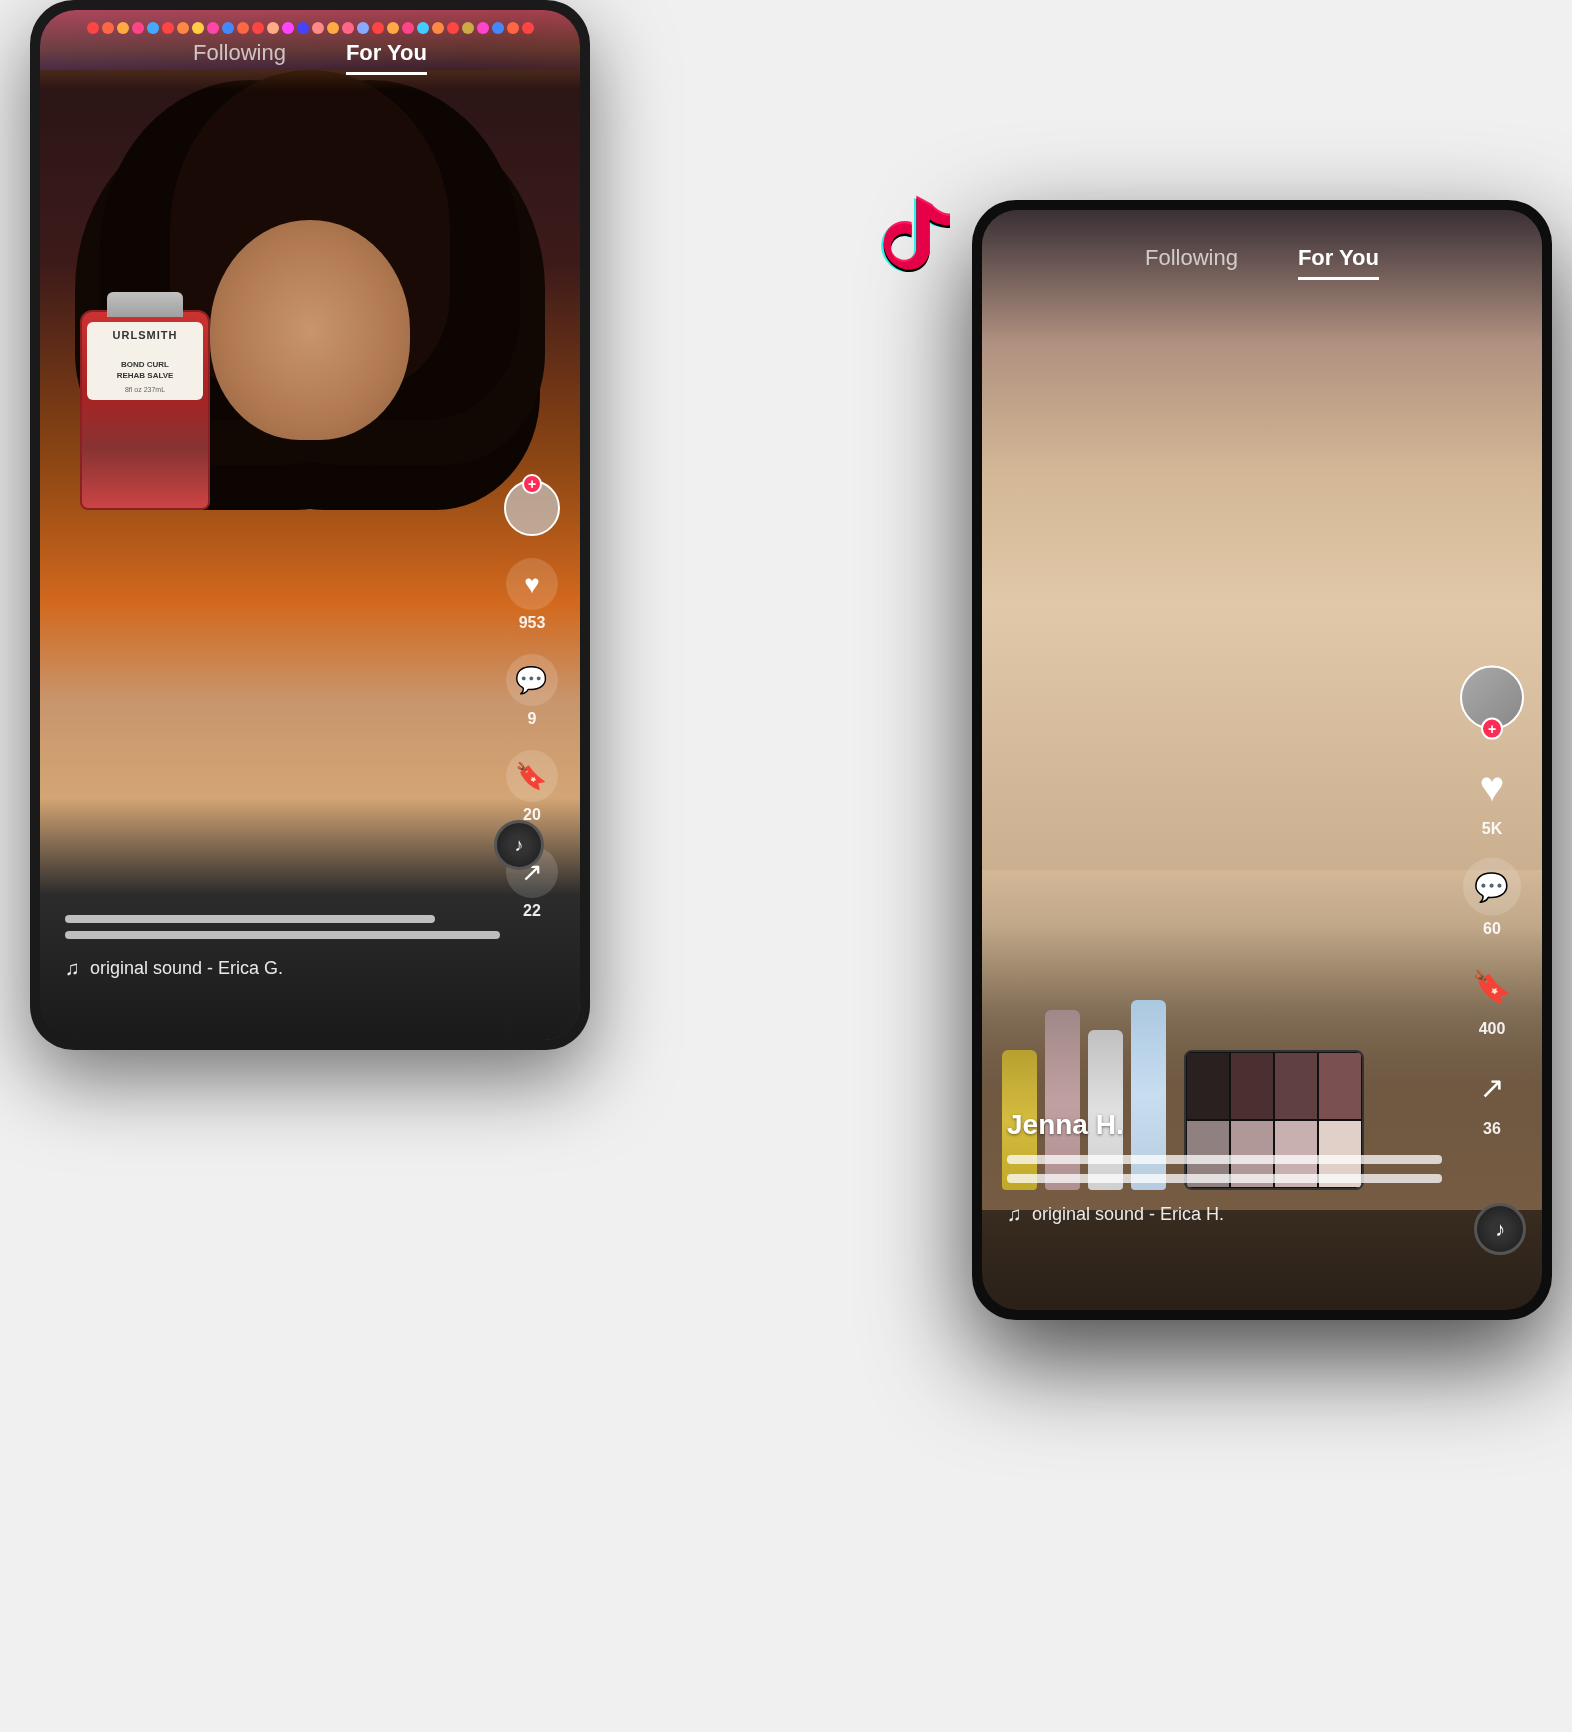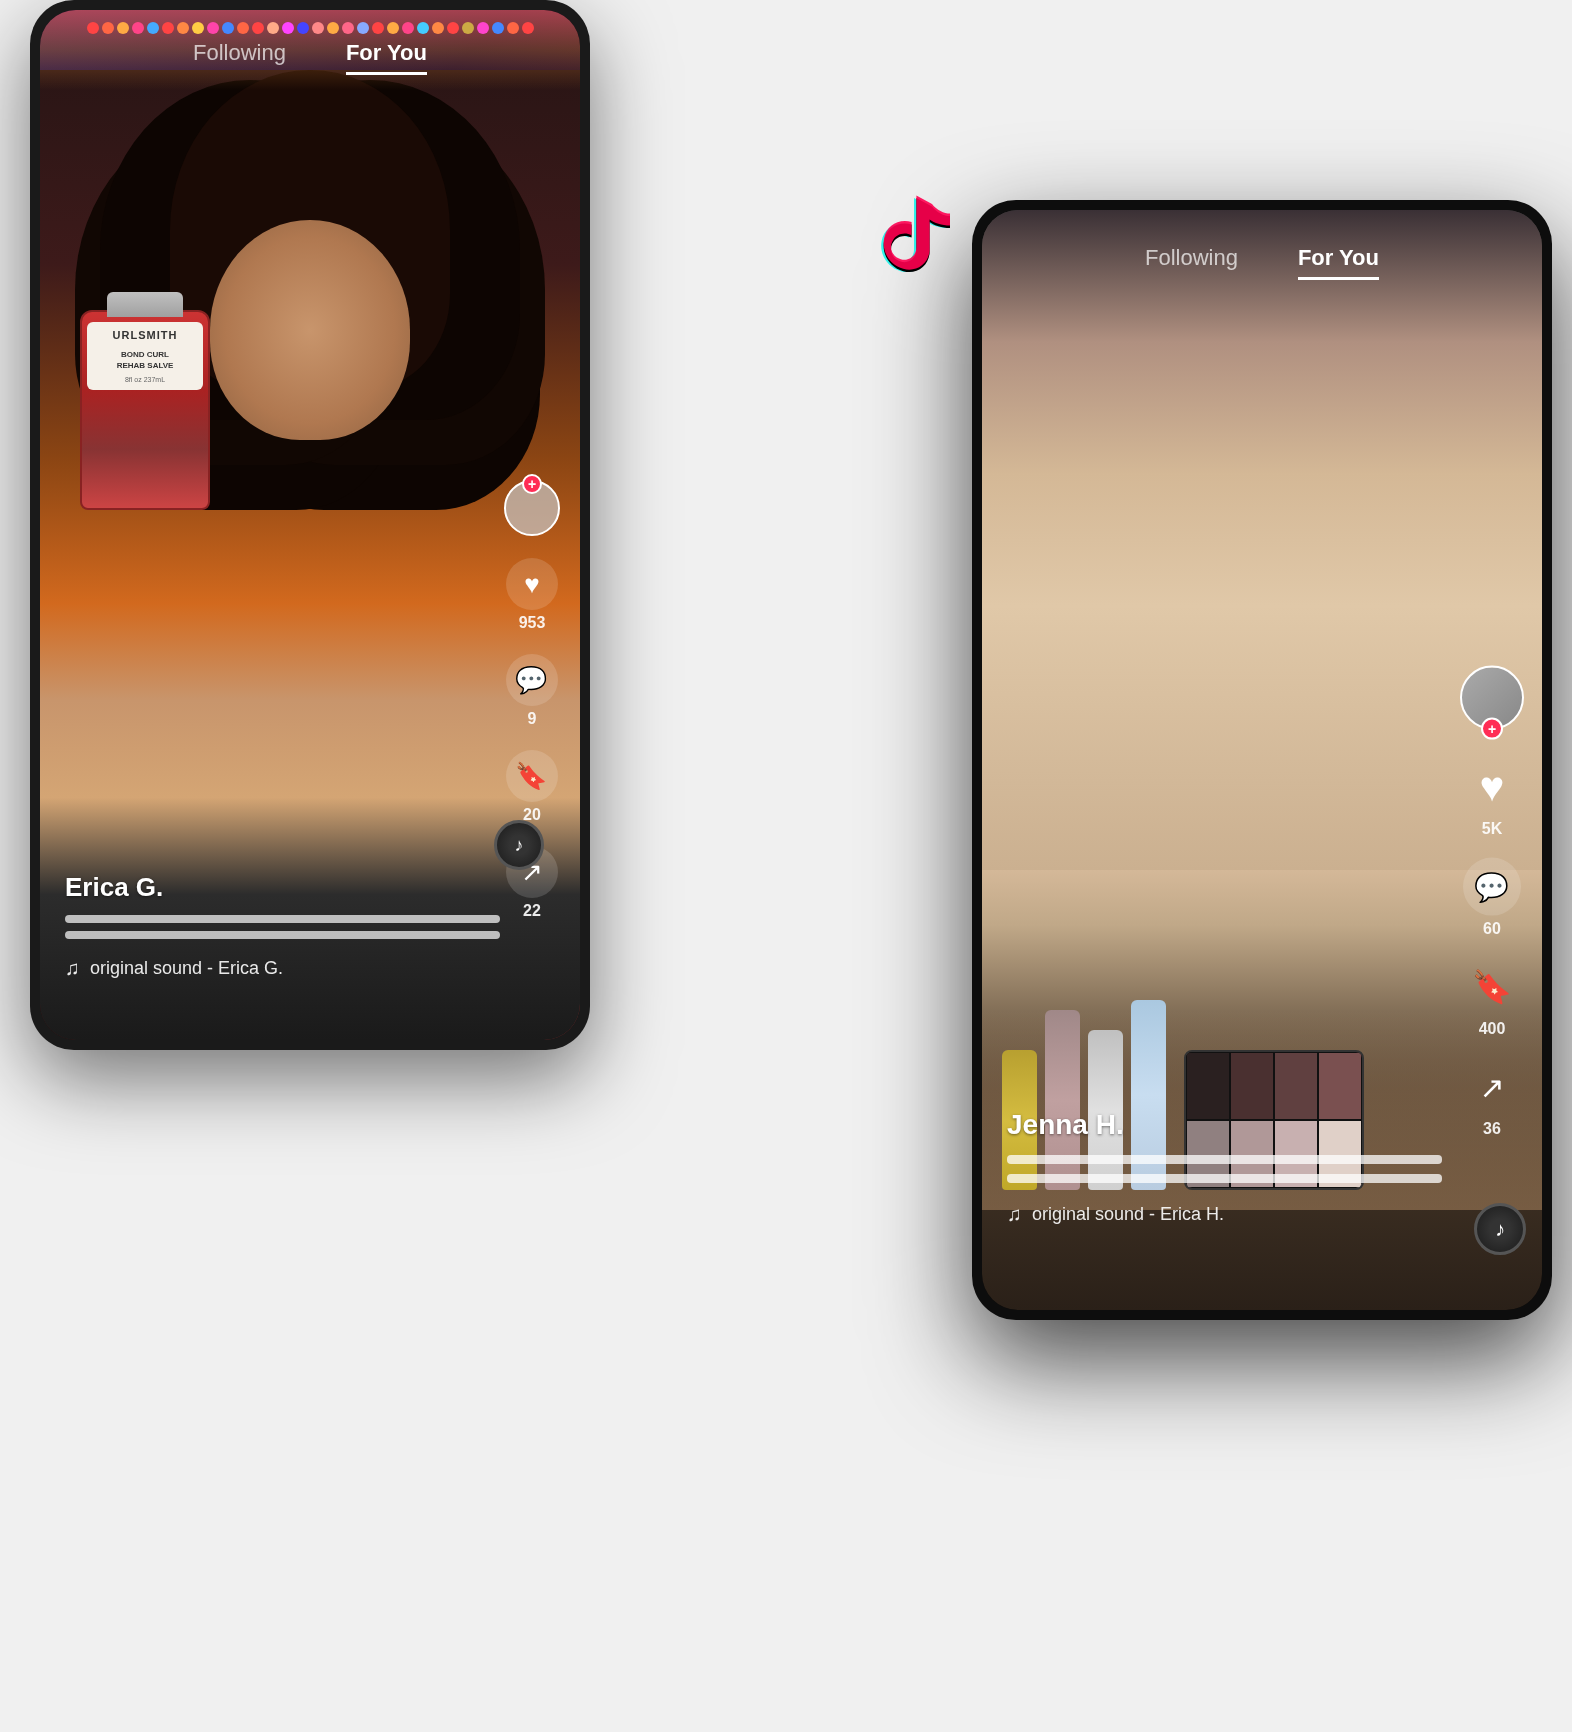--- a/index.html
+++ b/index.html
@@ -592,21 +592,21 @@
           </div>
 
         <div class="person-area">
           <div class="hair"></div>
           <div class="face"></div>
 
           <div class="product">
             <div class="product-cap"></div>
             <div class="product-label">
               <div style="font-weight:700;font-size:11px;letter-spacing:1px">URLSMITH</div>
-              <div style="font-weight:700;font-size:8px;margin-top:8px">BOND CURL<br>REHAB SALVE</div>
+              <div style="font-weight:700;font-size:8px;margin-top:18px">BOND CURL<br>REHAB SALVE</div>
               <div style="font-size:7px;margin-top:4px;color:#666">8fl oz 237mL</div>
             </div>
           </div>
         </div>
 
         <div class="nav-bar">
           <div class="nav-tab">Following</div>
           <div class="nav-tab active">For You</div>
         </div>
 
@@ -629,21 +629,20 @@
             <span class="action-count">20</span>
           </div>
           <div class="action-btn">
             <div class="action-icon">↗</div>
             <span class="action-count">22</span>
           </div>
           <div class="music-disc-back">♪</div>
         </div>
 
         <div class="bottom-info">
-          <div class="username">Erica G.</div>
           <div class="caption-line"></div>
           <div class="caption-line"></div>
           <div class="music-info">
             <span class="music-note">♫</span>
             <span>original sound - Erica G.</span>
           </div>
         </div>
 
       </div>
     </div>

